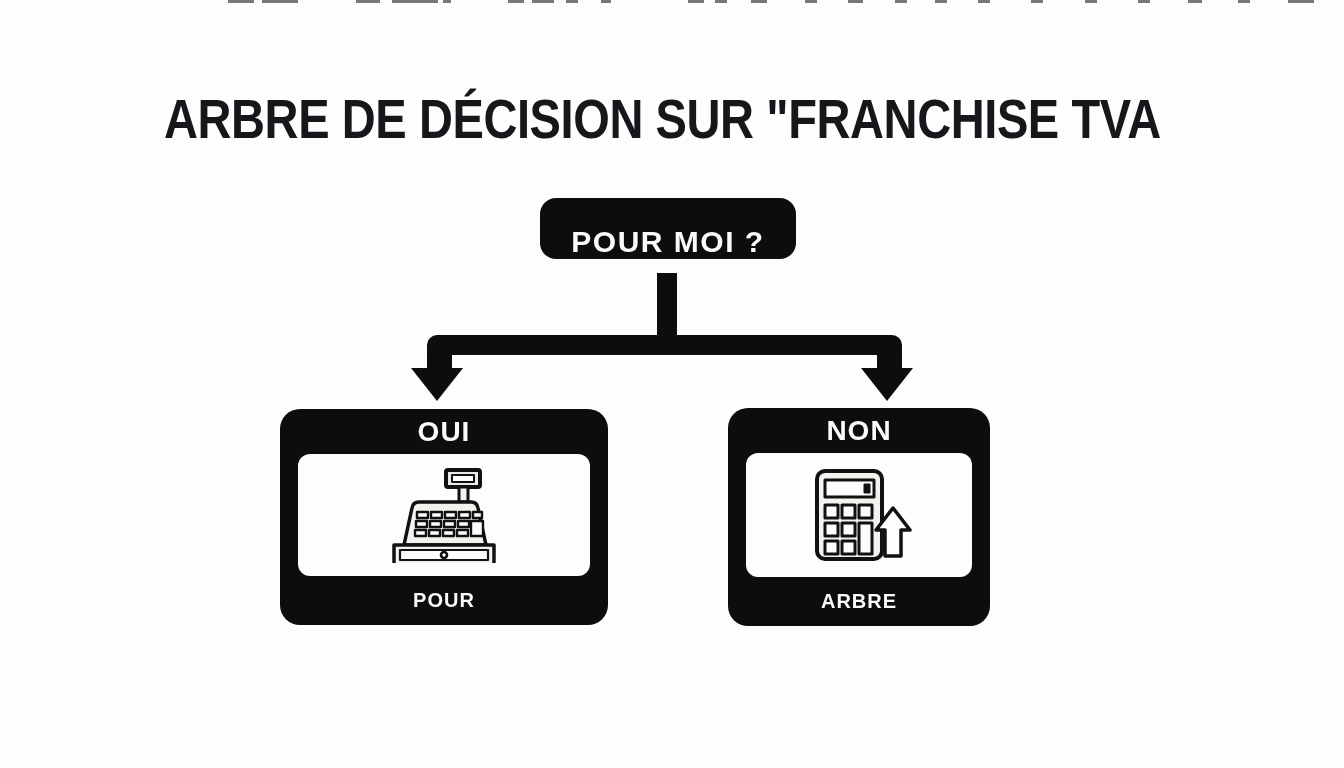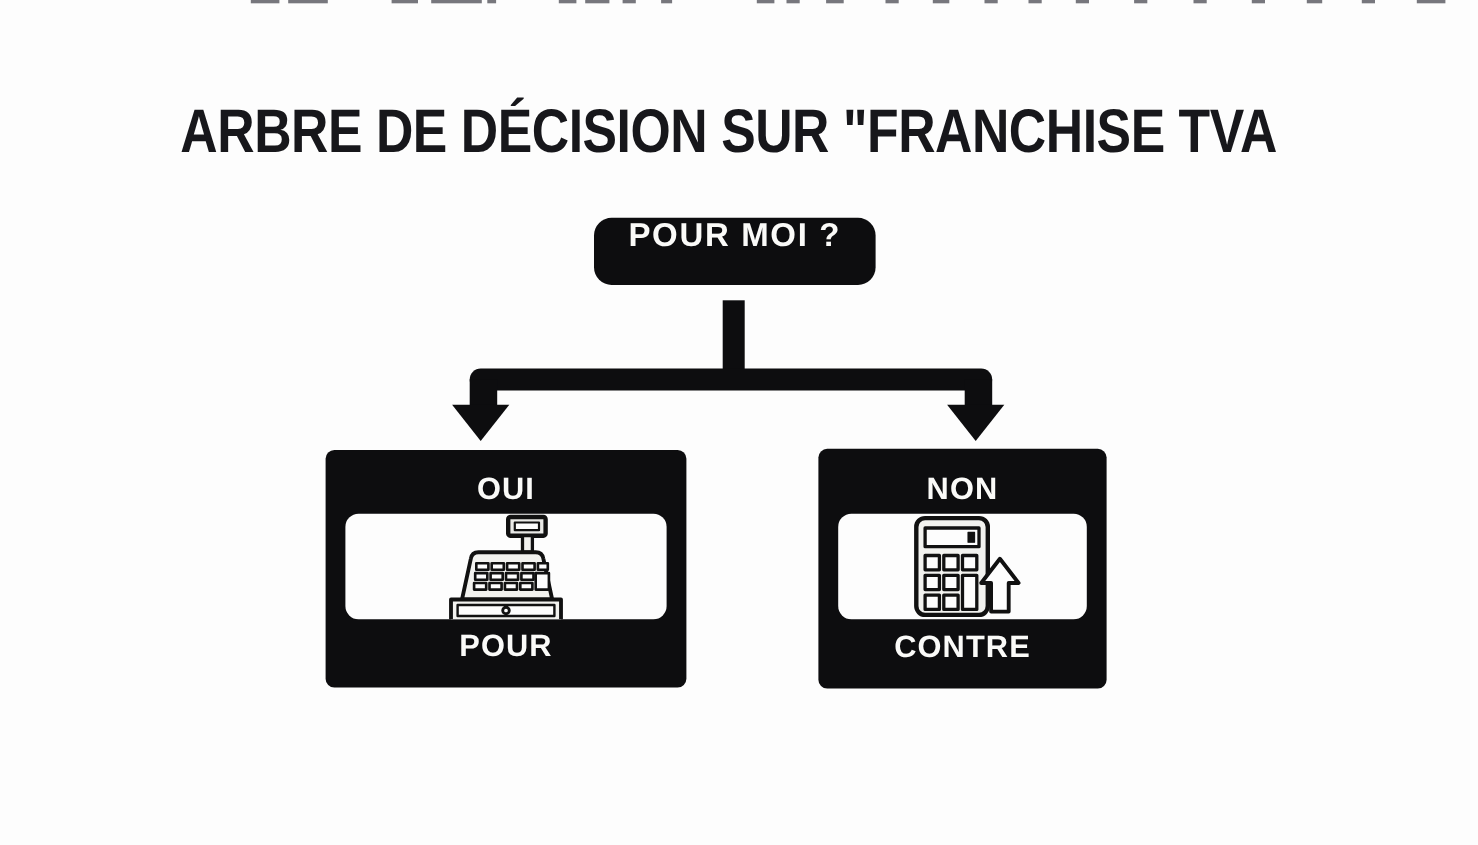--- a/index.html
+++ b/index.html
@@ -30,47 +30,46 @@
     font-size: 56px; font-weight: 800; color: #17171b;
     letter-spacing: -0.5px;
     transform: scaleX(0.84); transform-origin: 50% 50%;
   }
 
   
   .root-node {
     position: absolute; left: 540px; top: 198px;
     width: 256px; height: 61px;
     background: #0d0d0f; border-radius: 16px;
-    display: flex; align-items: flex-start; justify-content: center;
+    display: flex; align-items: flex-end; justify-content: center;
   }
   .root-node .label {
     color: #fafaf8; font-size: 30px; font-weight: 700; letter-spacing: 1.5px;
     white-space: nowrap;
   }
 
   
   .connector { position: absolute; left: 0; top: 0; width: 1344px; height: 768px; pointer-events: none; }
 
   
   .card {
     position: absolute;
-    background: #0d0d0f; border-radius: 8px;
+    background: #0d0d0f; border-radius: 20px;
     display: flex; flex-direction: column;
-    padding: 14px 18px;
-    margin-left: 16px;
+    padding: 0 18px;
   }
   .card-left  { left: 280px; top: 409px; width: 328px; height: 216px; }
   .card-right { left: 728px; top: 408px; width: 262px; height: 218px; }
   .card .answer, .card .verdict {
     color: #fafaf8; font-weight: 700; text-align: center;
     display: flex; align-items: center; justify-content: center;
     letter-spacing: 1px; white-space: nowrap;
   }
   .card .answer  { height: 45px; font-size: 28px; }
-  .card .verdict { height: 49px; font-size: 28px; }
+  .card .verdict { height: 49px; font-size: 20px; }
   .card .panel {
     flex: 1;
     background: #fdfdfd; border-radius: 12px;
     display: flex; align-items: center; justify-content: center;
   }
   .icon-svg { display: block; }
   .nudge-right { margin-left: 10px; }
 </style>
 </head>
 <body>
@@ -173,16 +172,16 @@
             <rect x="11" y="55" width="13" height="13"></rect>
             <rect x="28" y="55" width="13" height="13"></rect>
             <rect x="11" y="73" width="13" height="13"></rect>
             <rect x="28" y="73" width="13" height="13"></rect>
             <rect x="45" y="55" width="13" height="31"></rect>
           </g>
           <path d="M 79,40 L 96,62 L 87,62 L 87,88 L 71,88 L 71,62 L 62,62 Z" fill="#fdfdfd" stroke-width="3.5"></path>
         </g>
       </svg>
     </div>
-    <div class="verdict">CONTRE</div>
+    <div class="verdict">ARBRE</div>
   </div>
 
 </div>
 
 </body></html>

